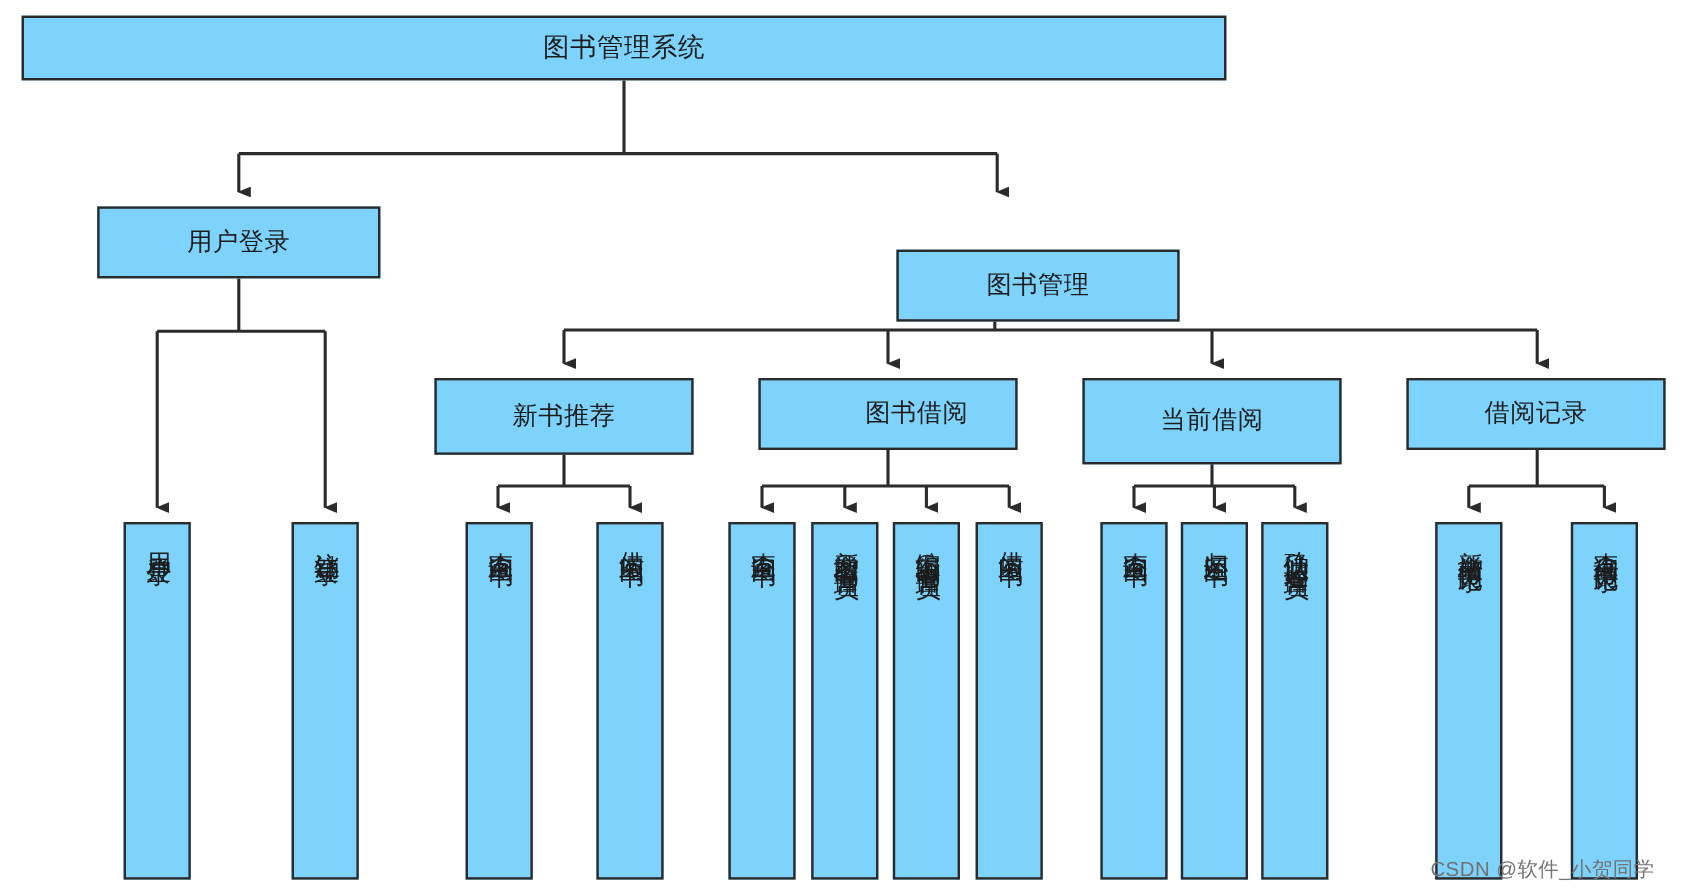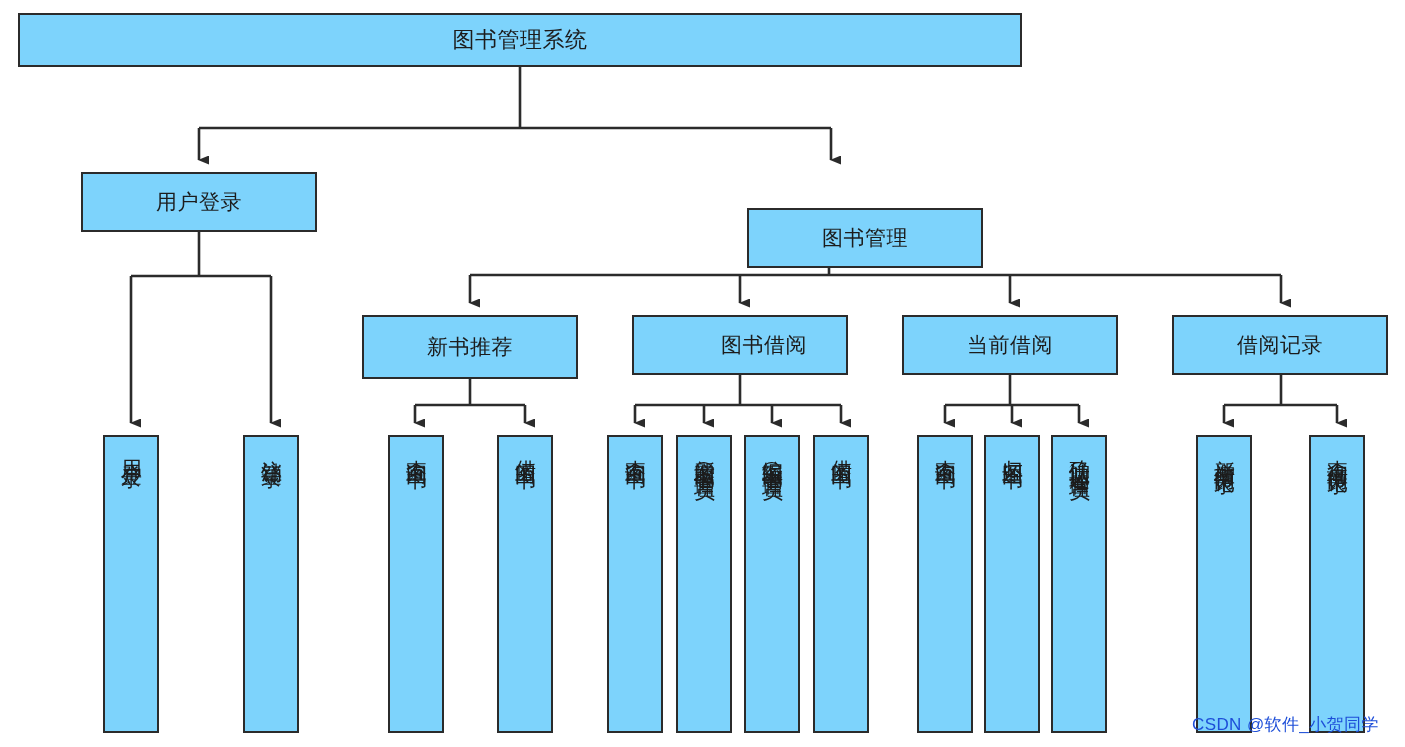--- a/index.html
+++ b/index.html
@@ -56,21 +56,21 @@
     font-size: 21px;
     letter-spacing: 3px;
     white-space: normal;
   }
   .node.root .node-label { font-size: 22px; }
   .watermark {
     position: absolute;
     left: 1192px;
     top: 713px;
     font-size: 17px;
-    color: #1d4ed8;
+    color: #737373;
     white-space: nowrap;
     letter-spacing: 0.4px;
   }
 </style>
 </head>
 <body>
 
 <div id="diagram-root">
 
   <svg id="connectors" viewBox="0 0 1405 747" xmlns="http://www.w3.org/2000/svg">
@@ -134,21 +134,21 @@
   <div class="node horizontal" style="left:747px; top:172px; width:236px; height:60px;margin-top:36px;">
     <span class="node-label">图书管理</span>
   </div>
 
   <div class="node horizontal" style="left:362px; top:315px; width:216px; height:64px;">
     <span class="node-label">新书推荐</span>
   </div>
   <div class="node horizontal" style="left:632px; top:315px; width:216px; height:60px;padding-left:48px;">
     <span class="node-label">图书借阅</span>
   </div>
-  <div class="node horizontal" style="left:902px; top:315px; width:216px; height:60px;">
+  <div class="node horizontal" style="left:902px; top:315px; width:216px; height:72px;">
     <span class="node-label">当前借阅</span>
   </div>
   <div class="node horizontal" style="left:1172px; top:315px; width:216px; height:60px;">
     <span class="node-label">借阅记录</span>
   </div>
 
   <div class="node vertical" style="left:103px; top:435px; width:56px; height:298px;">
     <span class="node-label">用户登录</span>
   </div>
   <div class="node vertical" style="left:243px; top:435px; width:56px; height:298px;">

